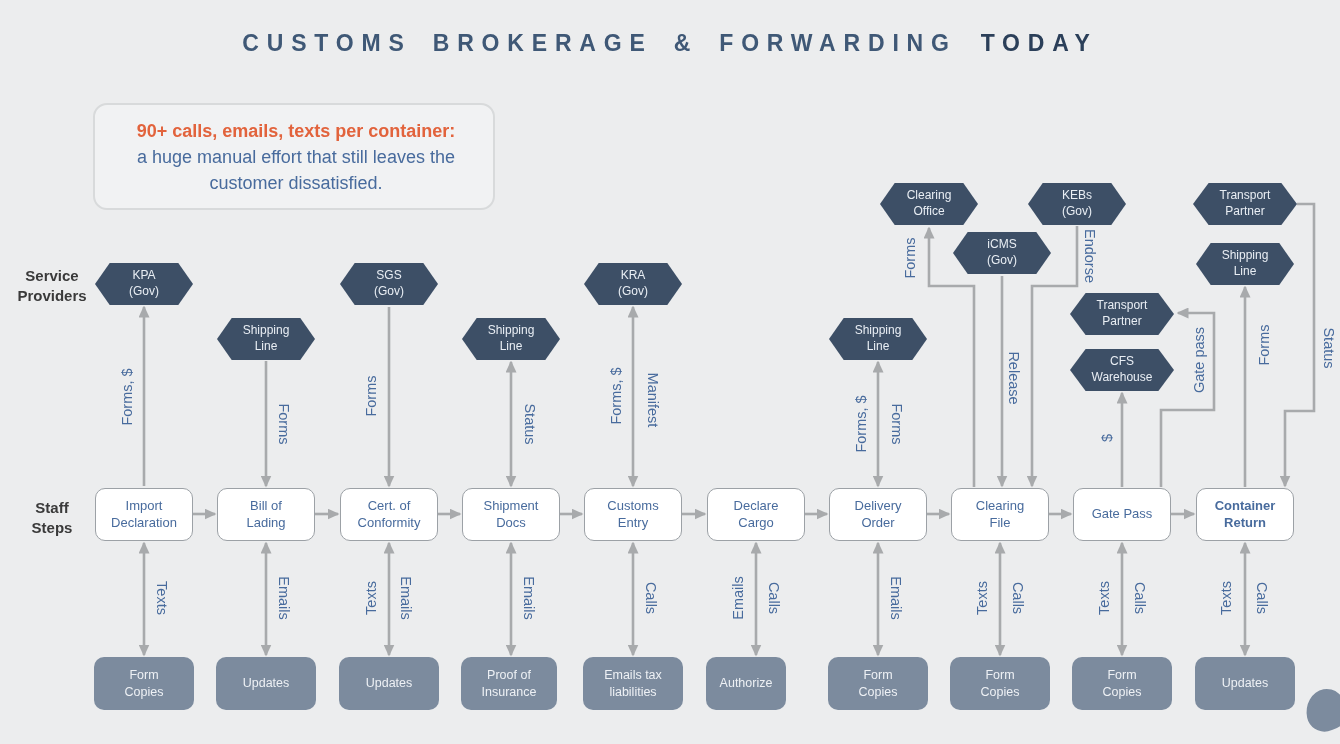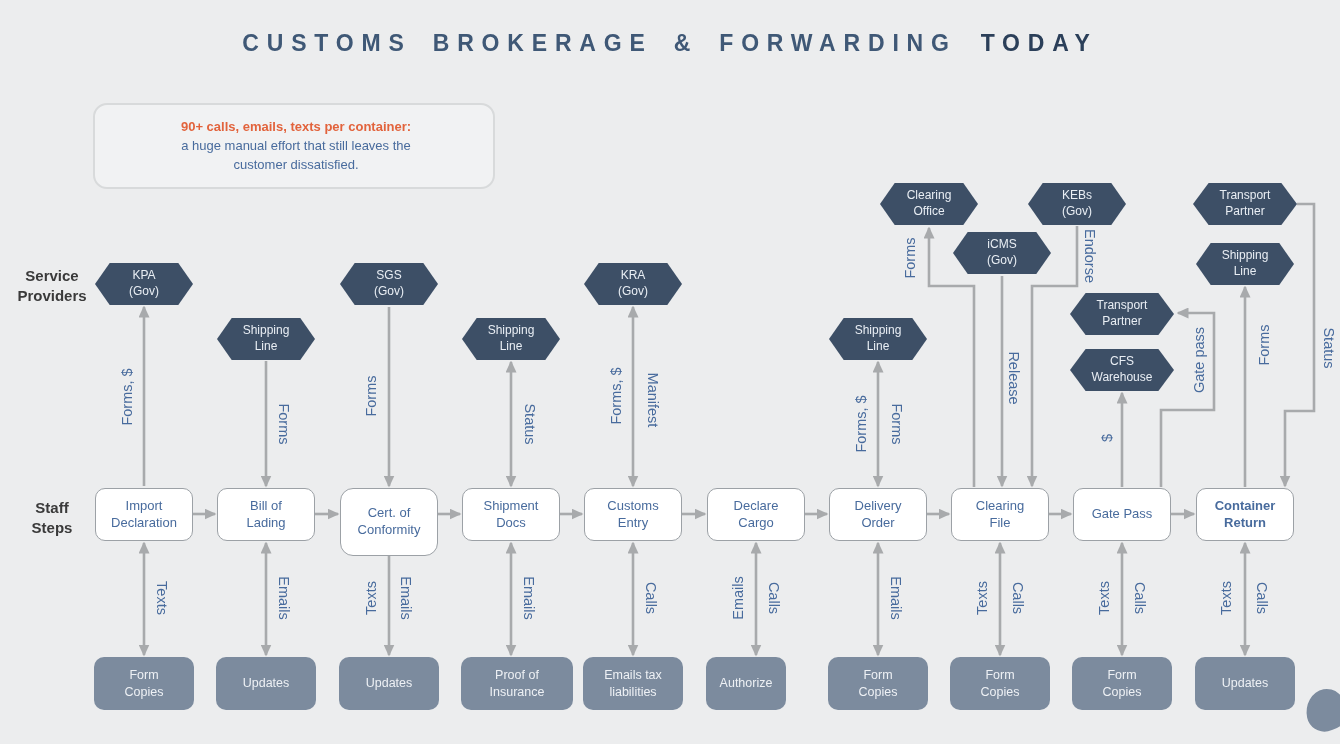--- a/index.html
+++ b/index.html
@@ -14,21 +14,21 @@
   .title {
     position:absolute; top:30px; left:0; right:0; text-align:center;
     font-size:23px; font-weight:700; letter-spacing:0.34em; word-spacing:0.30em;
     color: var(--title, #3f5876); white-space:nowrap;
   }
   .title .em { color: var(--title-em, #2b3f59); margin-left:0.12em; font-weight:700; }
 
   .callout {
     position:absolute; left:93px; top:103px; width:402px; box-sizing:border-box;
     background:#f1f2f3; border:2px solid #d8dadb; border-radius:14px;
-    padding:13px 6px 12px 10px; text-align:center; font-size:13px; line-height:1.45;
+    padding:13px 6px 12px 10px; text-align:center; font-size:18px; line-height:1.45;
   }
   .callout .hl { color: var(--accent, #e2633c); font-weight:700; }
   .callout .cbody { color: var(--blue, #486b9d); }
 
   .rowlab {
     position:absolute; left:0; width:104px; text-align:center;
     font-size:15px; font-weight:700; color: var(--label-dark, #3a3a3a); line-height:1.32;
   }
 
   .hex {
@@ -189,21 +189,21 @@
       <span>Line</span>
     </div>
     <div class="staff" style="left: 95px; top: 488px; width: 98px; height: 53px;">
       <span>Import</span>
       <span>Declaration</span>
     </div>
     <div class="staff" style="left: 217px; top: 488px; width: 98px; height: 53px;">
       <span>Bill of</span>
       <span>Lading</span>
     </div>
-    <div class="staff" style="left: 340px; top: 488px; width: 98px; height: 68px; border-radius: 13px;">
+    <div class="staff" style="left: 340px; top: 488px; width: 98px; height: 53px;">
       <span>Cert. of</span>
       <span>Conformity</span>
     </div>
     <div class="staff" style="left: 462px; top: 488px; width: 98px; height: 53px;">
       <span>Shipment</span>
       <span>Docs</span>
     </div>
     <div class="staff" style="left: 584px; top: 488px; width: 98px; height: 53px;">
       <span>Customs</span>
       <span>Entry</span>
@@ -230,21 +230,21 @@
     <div class="cust" style="left: 94px; top: 657px; width: 100px; height: 53px;">
       <span>Form</span>
       <span>Copies</span>
     </div>
     <div class="cust" style="left: 216px; top: 657px; width: 100px; height: 53px;">
       <span>Updates</span>
     </div>
     <div class="cust" style="left: 339px; top: 657px; width: 100px; height: 53px;">
       <span>Updates</span>
     </div>
-    <div class="cust" style="left: 461px; top: 657px; width: 112px; height: 53px;">
+    <div class="cust" style="left: 461px; top: 657px; width: 96px; height: 53px;">
       <span>Proof of</span>
       <span>Insurance</span>
     </div>
     <div class="cust" style="left: 583px; top: 657px; width: 100px; height: 53px;">
       <span>Emails tax</span>
       <span>liabilities</span>
     </div>
     <div class="cust" style="left: 706px; top: 657px; width: 80px; height: 53px; text-align: center;">
       <span>Authorize</span>
     </div>

